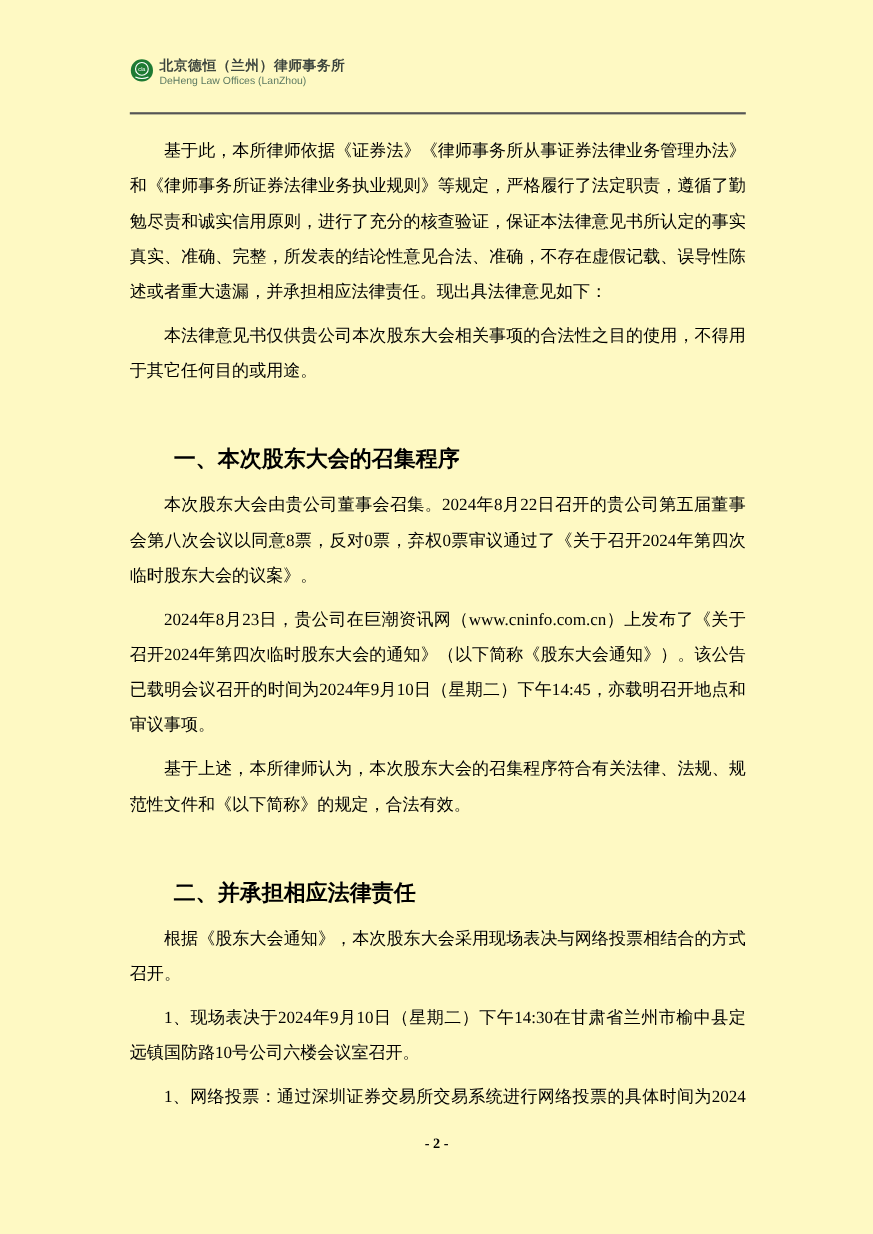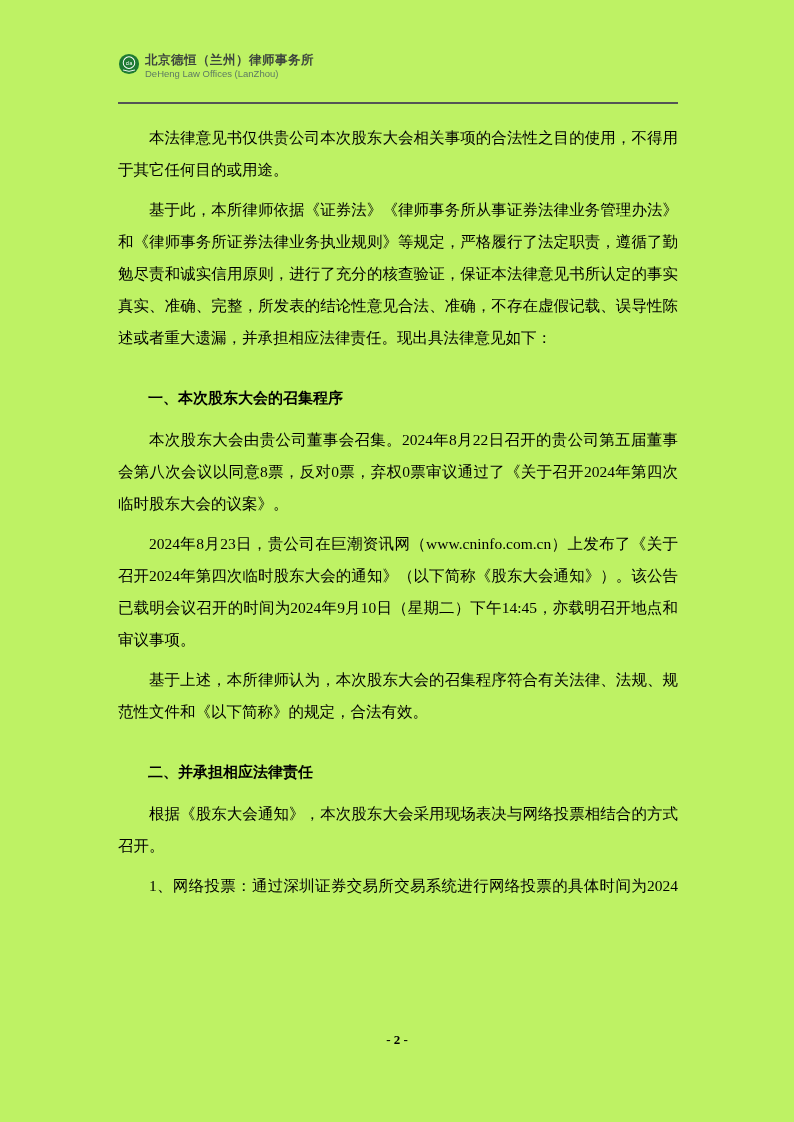--- a/index.html
+++ b/index.html
@@ -4,21 +4,21 @@
 <style>
   html, body {
     margin: 0;
     padding: 0;
     background: #ffffff;
   }
   .page {
     position: relative;
     width: 794px;
     height: 1122px;
-    background: #bef264;
+    background: #fef9c3;
     box-sizing: border-box;
     padding: 50px 116px 0 118px;
     font-family: "Liberation Serif", "DejaVu Serif", serif;
     color: #000000;
     overflow: hidden;
   }
   
   .header {
     height: 52px;
     display: flex;
@@ -68,24 +68,24 @@
     font-size: 15.5px;
     line-height: 32px;
     text-align: justify;
   }
   .doc-body > * { margin: 0; }
   .para {
     text-indent: 2em;
   }
   .para + .para { margin-top: 8px; }
   .heading {
-    font-size: 15px;
+    font-size: 20px;
     font-weight: bold;
     text-indent: 2em;
-    margin-top: 28px;
+    margin-top: 48px;
     margin-bottom: 10px;
   }
   .stretch { text-align-last: justify; }
   
   .footer {
     position: absolute;
     left: 0;
     right: 0;
     top: 1032px;
     text-align: center;
@@ -112,28 +112,29 @@
       <div class="logo-text">
         <div class="cn">北京德恒（兰州）律师事务所</div>
         <div class="en">DeHeng Law Offices (LanZhou)</div>
       </div>
     </div>
   </div>
 
   <div class="rule"></div>
 
   <div class="doc-body">
+    <p class="para">基于此，本所律师依据《证券法》《律师事务所从事证券法律业务管理办法》和《律师事务所证券法律业务执业规则》等规定，严格履行了法定职责，遵循了勤勉尽责和诚实信用原则，进行了充分的核查验证，保证本法律意见书所认定的事实真实、准确、完整，所发表的结论性意见合法、准确，不存在虚假记载、误导性陈述或者重大遗漏，并承担相应法律责任。现出具法律意见如下：</p>
     <p class="para">本法律意见书仅供贵公司本次股东大会相关事项的合法性之目的使用，不得用于其它任何目的或用途。</p>
-    <p class="para">基于此，本所律师依据《证券法》《律师事务所从事证券法律业务管理办法》和《律师事务所证券法律业务执业规则》等规定，严格履行了法定职责，遵循了勤勉尽责和诚实信用原则，进行了充分的核查验证，保证本法律意见书所认定的事实真实、准确、完整，所发表的结论性意见合法、准确，不存在虚假记载、误导性陈述或者重大遗漏，并承担相应法律责任。现出具法律意见如下：</p>
     <h2 class="heading">一、本次股东大会的召集程序</h2>
     <p class="para">本次股东大会由贵公司董事会召集。2024年8月22日召开的贵公司第五届董事会第八次会议以同意8票，反对0票，弃权0票审议通过了《关于召开2024年第四次临时股东大会的议案》。</p>
     <p class="para">2024年8月23日，贵公司在巨潮资讯网（www.cninfo.com.cn）上发布了《关于召开2024年第四次临时股东大会的通知》（以下简称《股东大会通知》）。该公告已载明会议召开的时间为2024年9月10日（星期二）下午14:45，亦载明召开地点和审议事项。</p>
     <p class="para">基于上述，本所律师认为，本次股东大会的召集程序符合有关法律、法规、规范性文件和《以下简称》的规定，合法有效。</p>
     <h2 class="heading">二、并承担相应法律责任</h2>
     <p class="para">根据《股东大会通知》，本次股东大会采用现场表决与网络投票相结合的方式召开。</p>
+    <p class="para">1、现场表决于2024年9月10日（星期二）下午14:30在甘肃省兰州市榆中县定远镇国防路10号公司六楼会议室召开。</p>
     <p class="para stretch">1、网络投票：通过深圳证券交易所交易系统进行网络投票的具体时间为2024</p>
   </div>
 
   <div class="footer">
     <span>- 2 -</span>
   </div>
 
 </div>
 
 </body></html>

